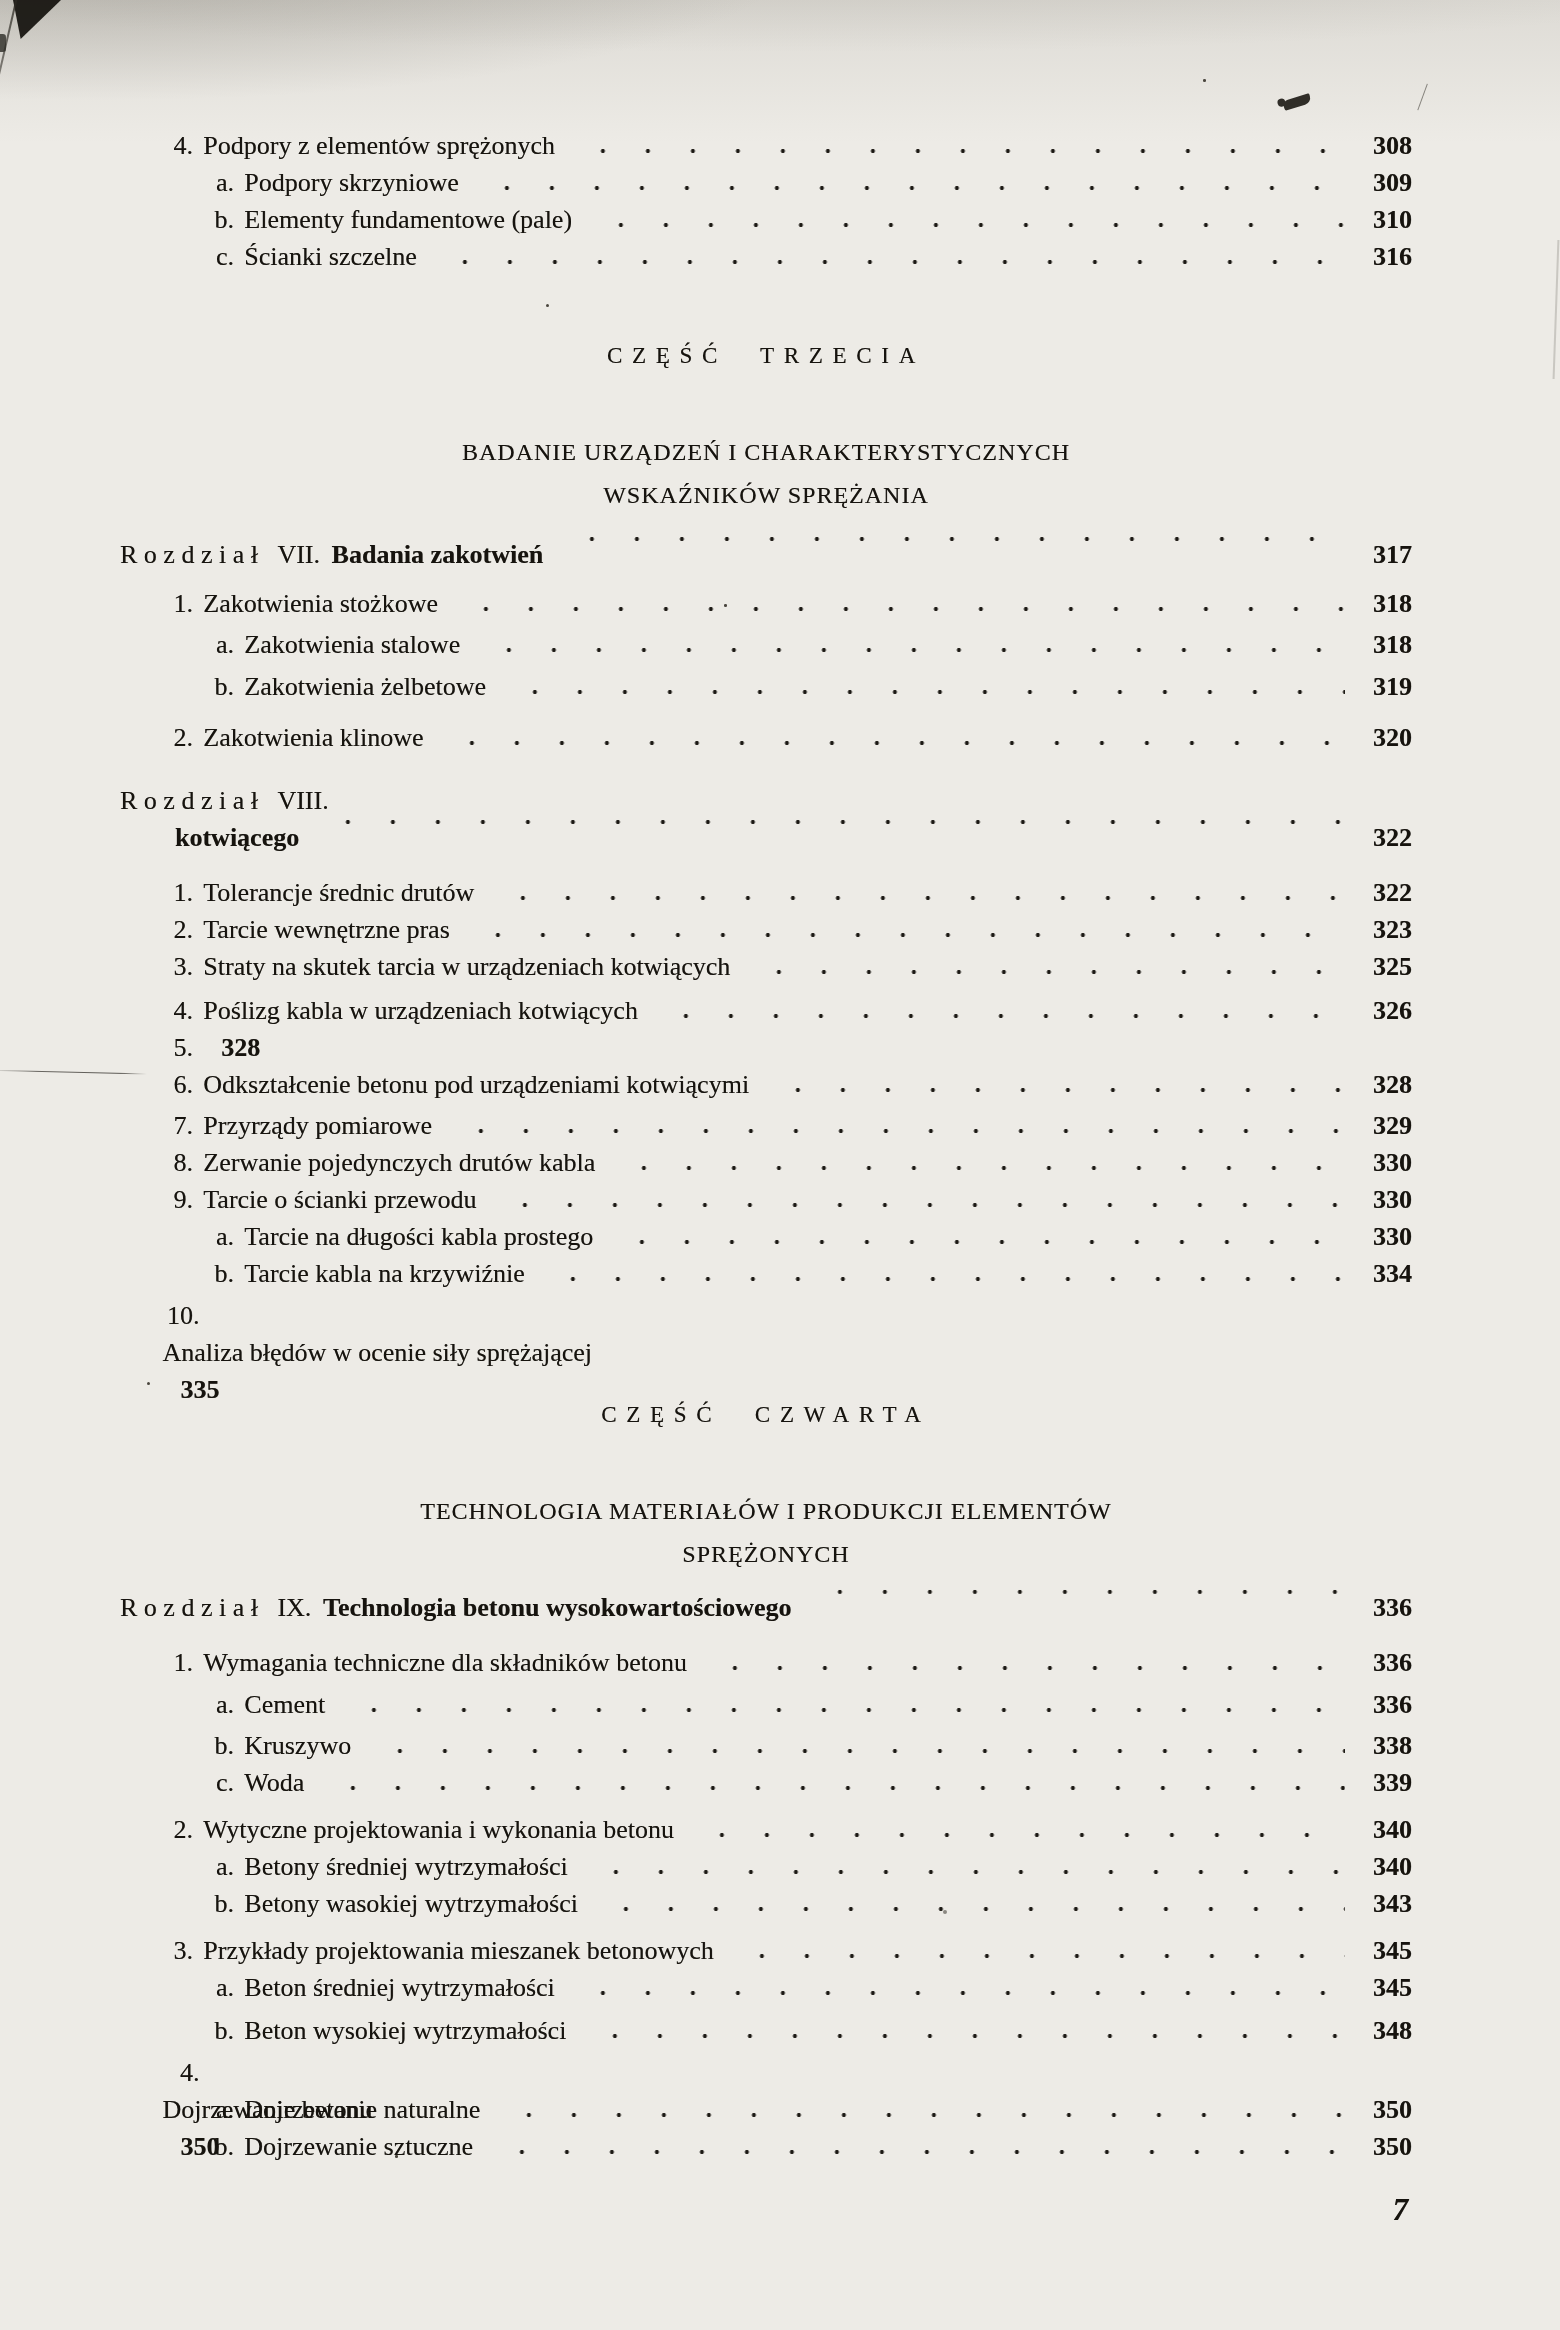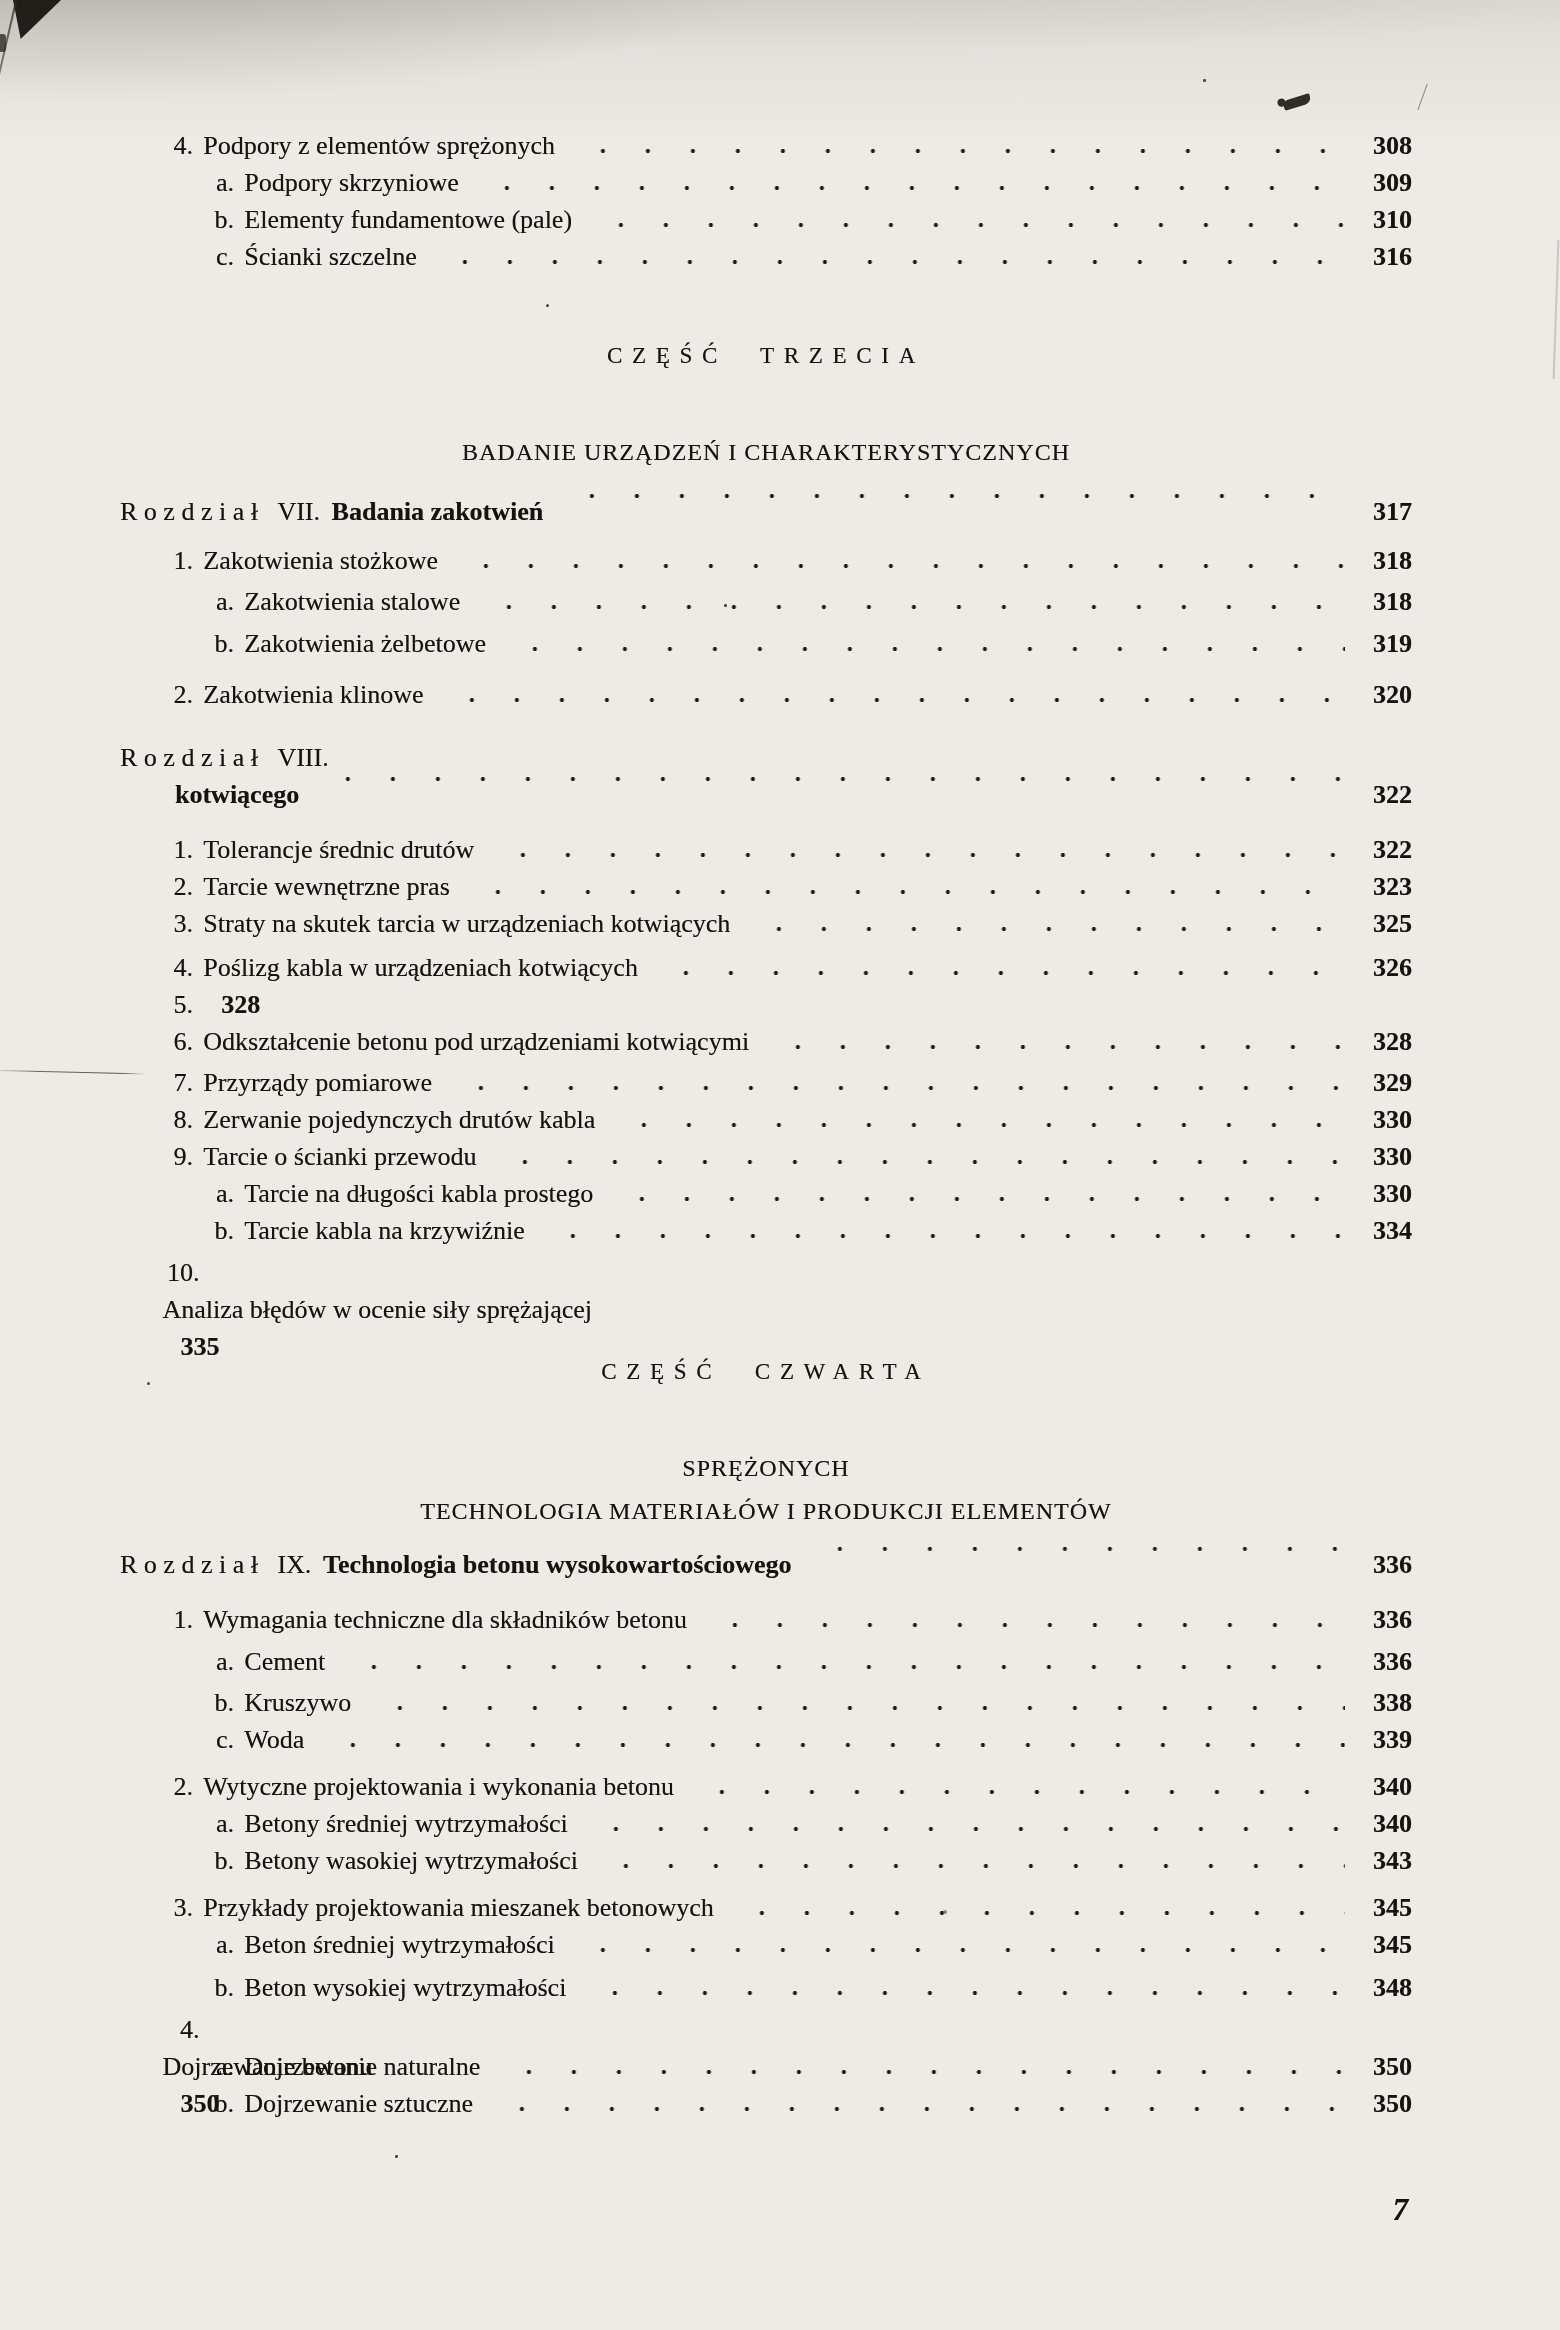--- a/index.html
+++ b/index.html
@@ -122,20 +122,21 @@
     <div class="row sub">
       <span class="lbl">c.</span>
       <span class="title">Ścianki szczelne</span>
       <span class="leader"></span>
       <span class="pg">316</span>
     </div>
 
     <div class="part part3">
       <div class="kicker">CZĘŚĆ TRZECIA</div>
       <div class="ptitle">BADANIE URZĄDZEŃ I CHARAKTERYSTYCZNYCH</div>
+      <div class="ptitle">WSKAŹNIKÓW SPRĘŻANIA</div>
     </div>
 
     <div class="row chapter mt30">
       <span class="rozdzial">Rozdział</span>
       <span class="chnum">VII.</span>
       <span class="chtitle">Badania zakotwień</span>
       <span class="leader"></span>
       <span class="pg">317</span>
     </div>
 
@@ -240,22 +241,22 @@
     </div>
     <div class="row num mt12">
       <span class="lbl">10.</span>
       <span class="title">Analiza błędów w ocenie siły sprężającej</span>
       <span class="leader"></span>
       <span class="pg">335</span>
     </div>
 
     <div class="part part4">
       <div class="kicker">CZĘŚĆ CZWARTA</div>
+      <div class="ptitle">TECHNOLOGIA MATERIAŁÓW I PRODUKCJI ELEMENTÓW</div>
       <div class="ptitle">SPRĘŻONYCH</div>
-      <div class="ptitle">TECHNOLOGIA MATERIAŁÓW I PRODUKCJI ELEMENTÓW</div>
     </div>
 
     <div class="row chapter mt20">
       <span class="rozdzial">Rozdział</span>
       <span class="chnum">IX.</span>
       <span class="chtitle">Technologia betonu wysokowartościowego</span>
       <span class="leader"></span>
       <span class="pg">336</span>
     </div>
 

